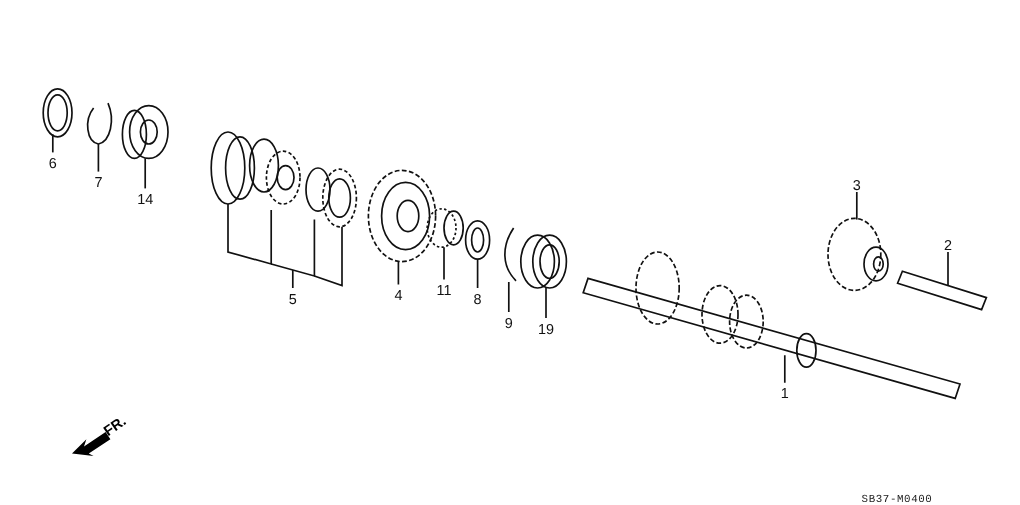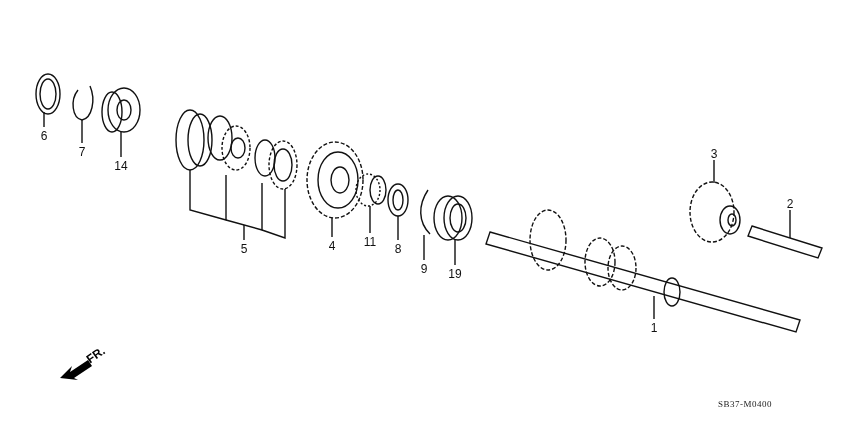--- a/index.html
+++ b/index.html
@@ -1,19 +1,19 @@
 <!DOCTYPE html>
 <html><head>
 <meta charset="utf-8">
 <style>
   html, body { margin:0; padding:0; background:#ffffff; }
   body { width:850px; height:421px; position:relative; overflow:hidden; font-family:"Liberation Sans", sans-serif; }
   svg { position:absolute; left:0; top:0; }
   .lbl { position:absolute; font-size:12px; color:#111; line-height:12px; transform:translateX(-50%); }
-  .code { position:absolute; left:718px; top:399px; font-family:Liberation Serif, serif; font-size:9px; color:#222; letter-spacing:0.5px; }
+  .code { position:absolute; left:718px; top:411px; font-family:Liberation Mono, monospace; font-size:9px; color:#222; letter-spacing:0.5px; }
   .fr { position:absolute; left:86px; top:348px; font-weight:bold; font-size:12px; color:#000; transform:rotate(-35deg); }
 </style>
 </head>
 <body>
 
 <svg width="850" height="421" viewBox="0 0 850 421">
   <g fill="none" stroke="#111" stroke-width="1.4">
 
     <ellipse cx="48" cy="94" rx="12" ry="20"></ellipse>
     <ellipse cx="48" cy="94" rx="8" ry="15"></ellipse>

